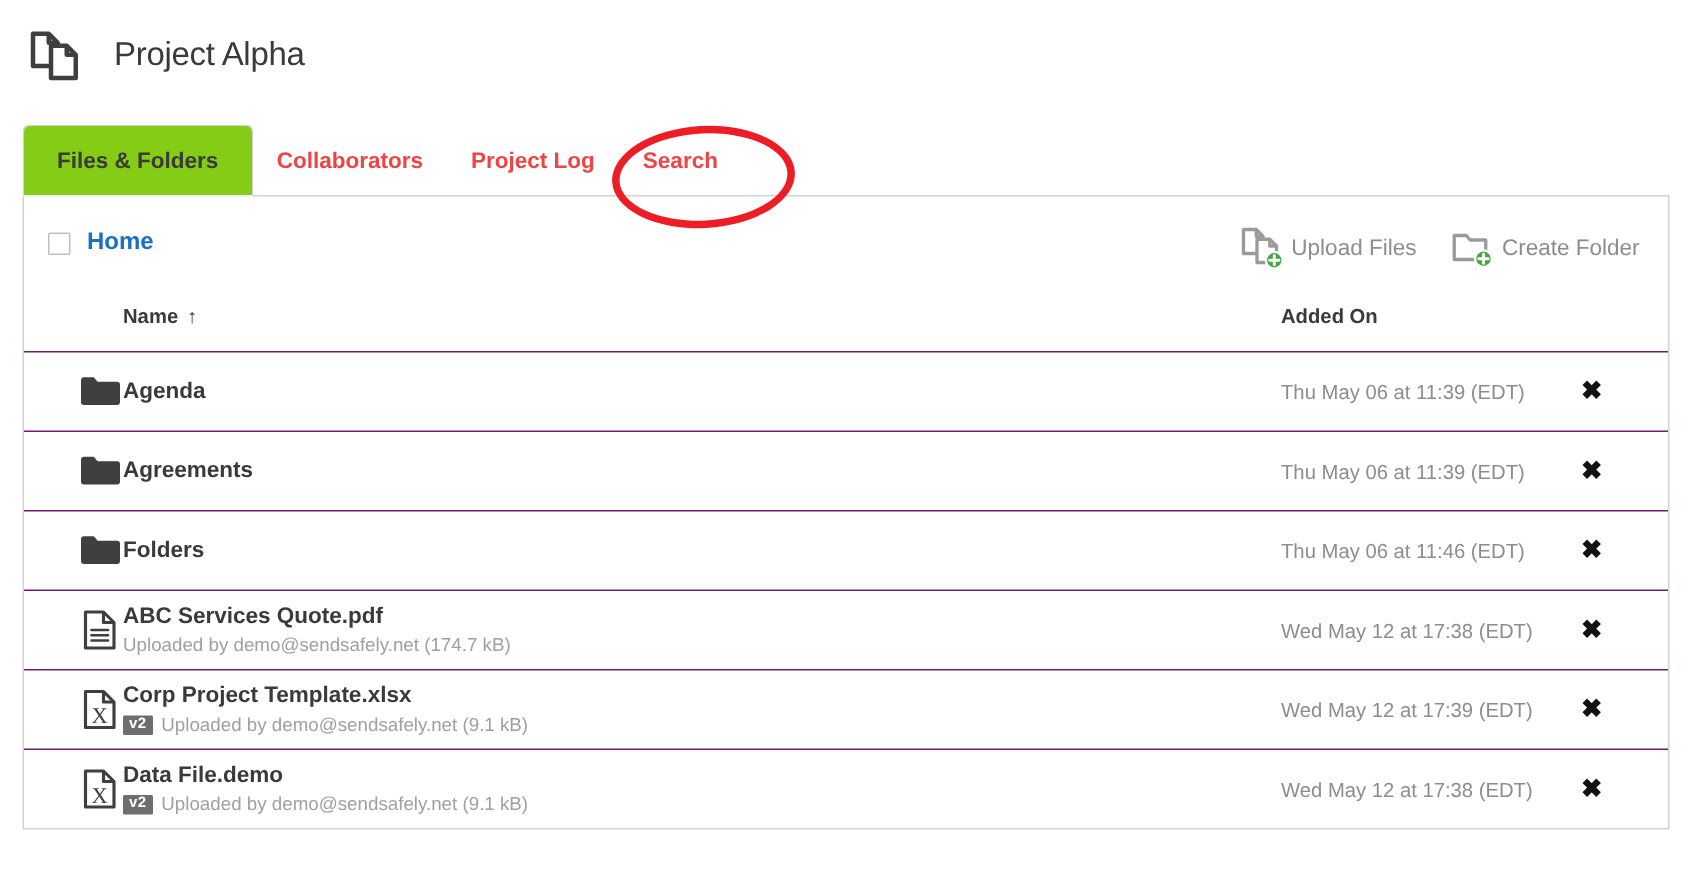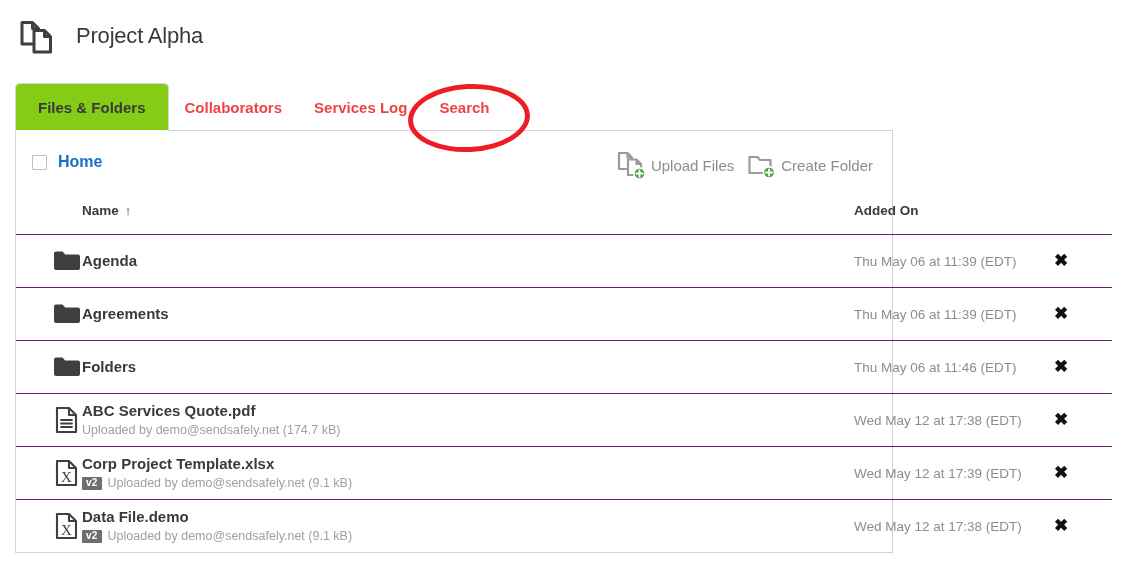--- a/index.html
+++ b/index.html
@@ -71,21 +71,21 @@
     border-bottom: 1px solid #ffffff;
     border-top-left-radius: 5px;
     border-top-right-radius: 5px;
     margin-bottom: -1px;
     padding: 0 22px;
   }
 
   
   .panel {
     margin-left: 15px;
-    width: 878px;
+    width: 1098px;
     box-sizing: border-box;
     border: 1px solid #d3d3d3;
     border-top: 1px solid #d3d3d3;
     background: #ffffff;
     position: relative;
     z-index: 1;
   }
 
   .panel-toolbar {
     display: flex;
@@ -113,21 +113,21 @@
   .breadcrumb-link {
     font-size: 16px;
     font-weight: bold;
     color: #1a6fc4;
     margin-left: 11px;
     cursor: pointer;
   }
   .toolbar-actions {
     display: flex;
     align-items: center;
-    gap: 12px;
+    gap: 22px;
     padding-top: 2px;
     padding-right: 3px;
   }
   .action-btn {
     display: flex;
     align-items: center;
     cursor: pointer;
   }
   .action-icon {
     width: 34px;
@@ -250,21 +250,21 @@
       <path d="M18 17.5 h10.5 L34.5 23.5 V39 H18 Z" fill="#ffffff" stroke="#3f3f3f" stroke-width="3" stroke-linejoin="round"></path>
       <path d="M28.5 17.5 V23.5 H34.5" fill="none" stroke="#3f3f3f" stroke-width="3" stroke-linejoin="round"></path>
     </svg>
   </span>
   <span class="app-title">Project Alpha</span>
 </div>
 
 <div class="tab-strip">
   <div class="tab active">Files &amp; Folders</div>
   <div class="tab">Collaborators</div>
-  <div class="tab">Services Log</div>
+  <div class="tab">Project Log</div>
   <div class="tab">Search</div>
 </div>
 
 <div class="panel">
 
   <div class="panel-toolbar">
     <div class="breadcrumb">
       <span class="checkbox"></span>
       <span class="breadcrumb-link">Home</span>
     </div>

